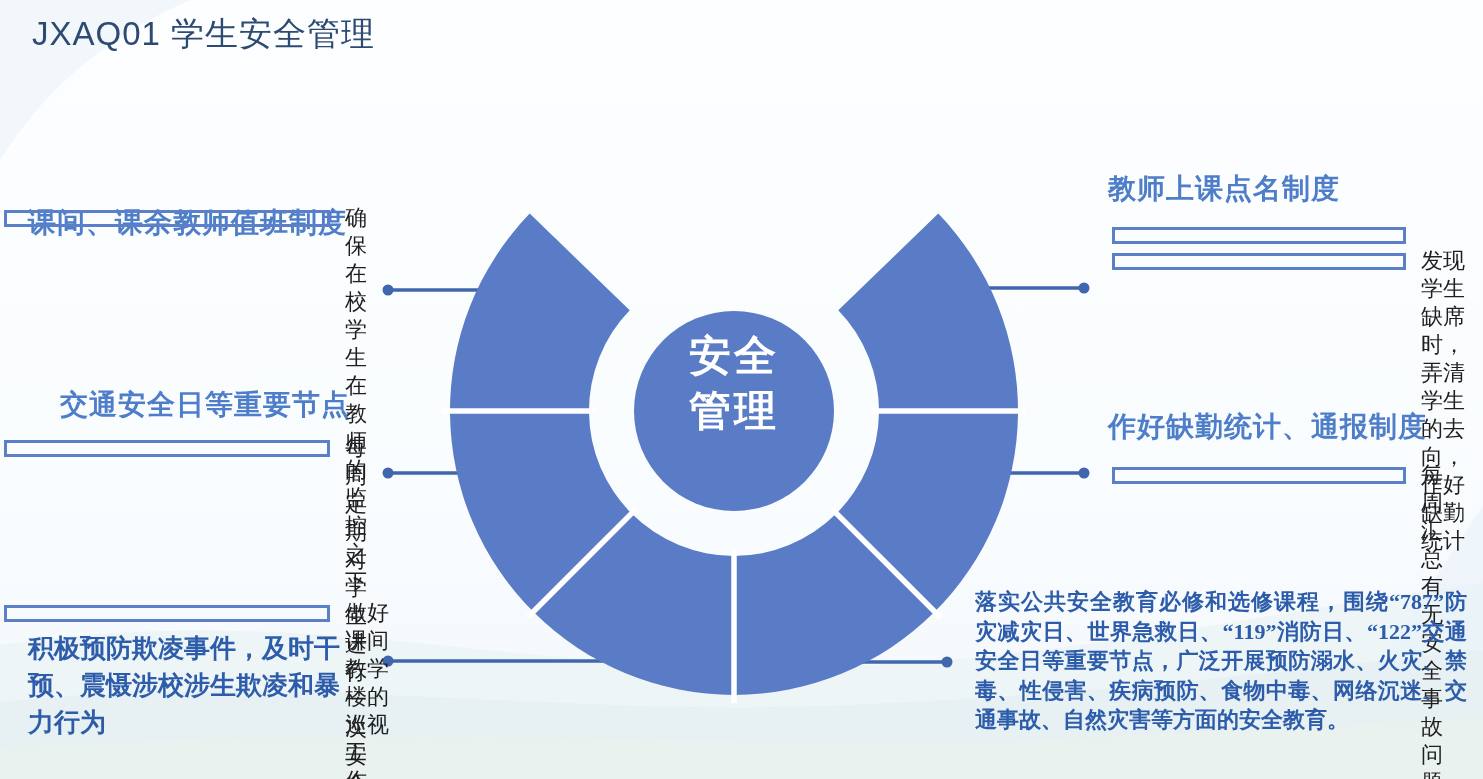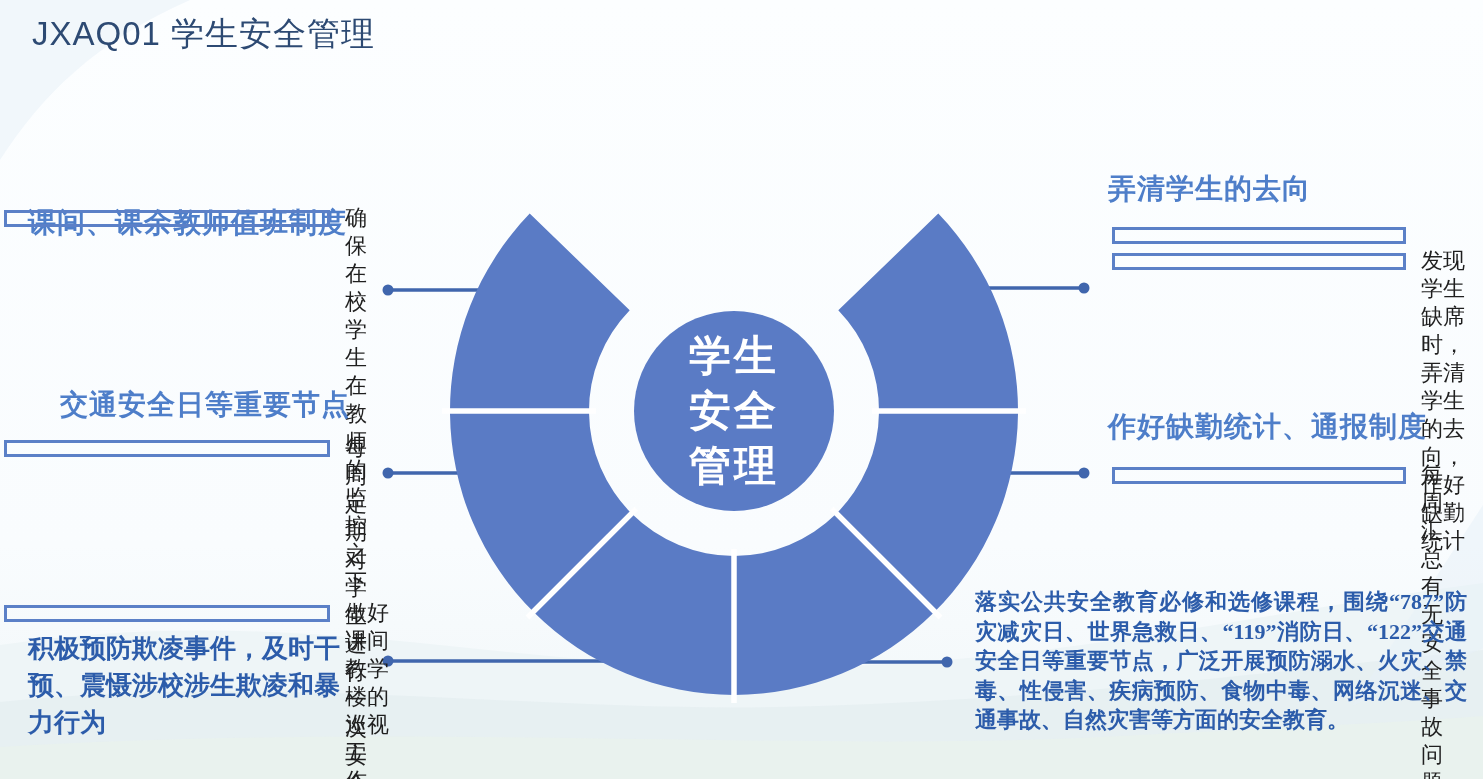--- a/index.html
+++ b/index.html
@@ -79,21 +79,20 @@
       <line x1="831.6" y1="508.6" x2="940.5" y2="617.5"></line>
       <line x1="734" y1="549" x2="734" y2="703"></line>
       <line x1="636.4" y1="508.6" x2="527.5" y2="617.5"></line>
       <line x1="596" y1="411" x2="442" y2="411"></line>
     </g>
 
     <circle cx="734" cy="411" r="100" fill="#5a7bc5"></circle>
   </svg>
 
   <div class="center-label">
-    <div>学生</div>
     <div>安全</div>
     <div>管理</div>
   </div>
 
   <h1 class="page-title">JXAQ01 学生安全管理</h1>
 
   <h2 class="sec-heading" style="left:28px;top:156px;margin-top:48px;">课间、课余教师值班制度</h2>
   <ul class="blist" id="l-list1">
     <li>
         <span class="sq"></span>
@@ -110,21 +109,21 @@
   <ul class="blist" id="l-list2">
     <li>
         <span class="sq"></span>
         <span>每周定期对学生进行一次安全纪律教育</span>
       </li>
 
   </ul>
 
   <p class="note note-left">积极预防欺凌事件，及时干预、震慑涉校涉生欺凌和暴力行为</p>
 
-  <h2 class="sec-heading" style="left:1108px;top:170px;">弄清学生的去向</h2>
+  <h2 class="sec-heading" style="left:1108px;top:170px;">教师上课点名制度</h2>
   <ul class="blist" id="r-list1">
     <li>
         <span class="sq"></span>
       </li>
     <li>
         <span class="sq"></span>
         <span>发现学生缺席时，弄清学生的去向，作好缺勤统计</span>
       </li>
   </ul>
 

